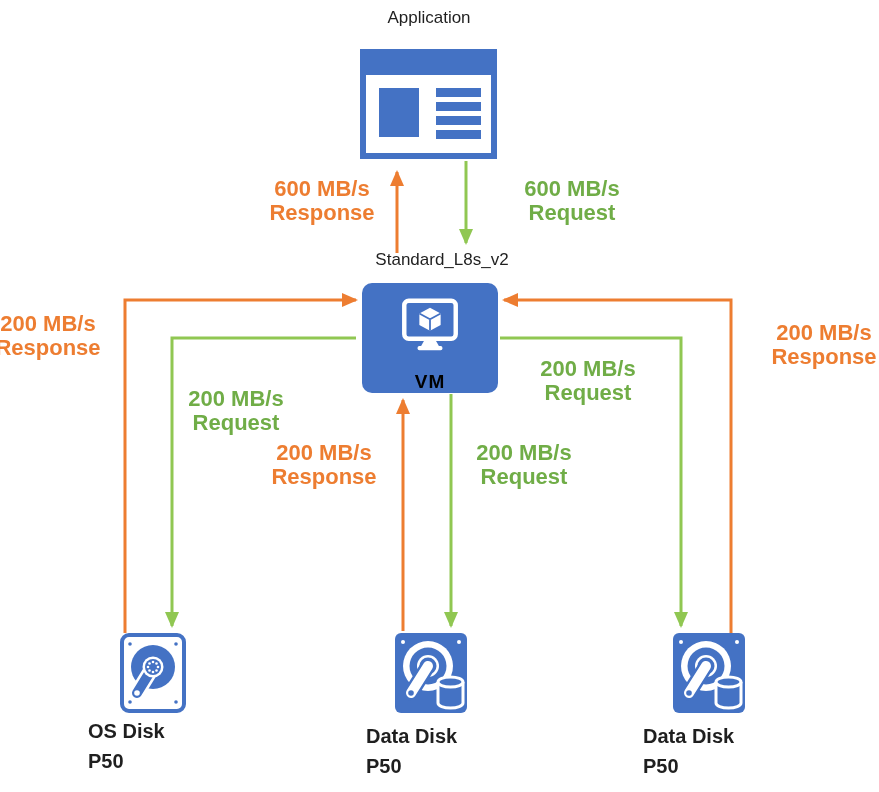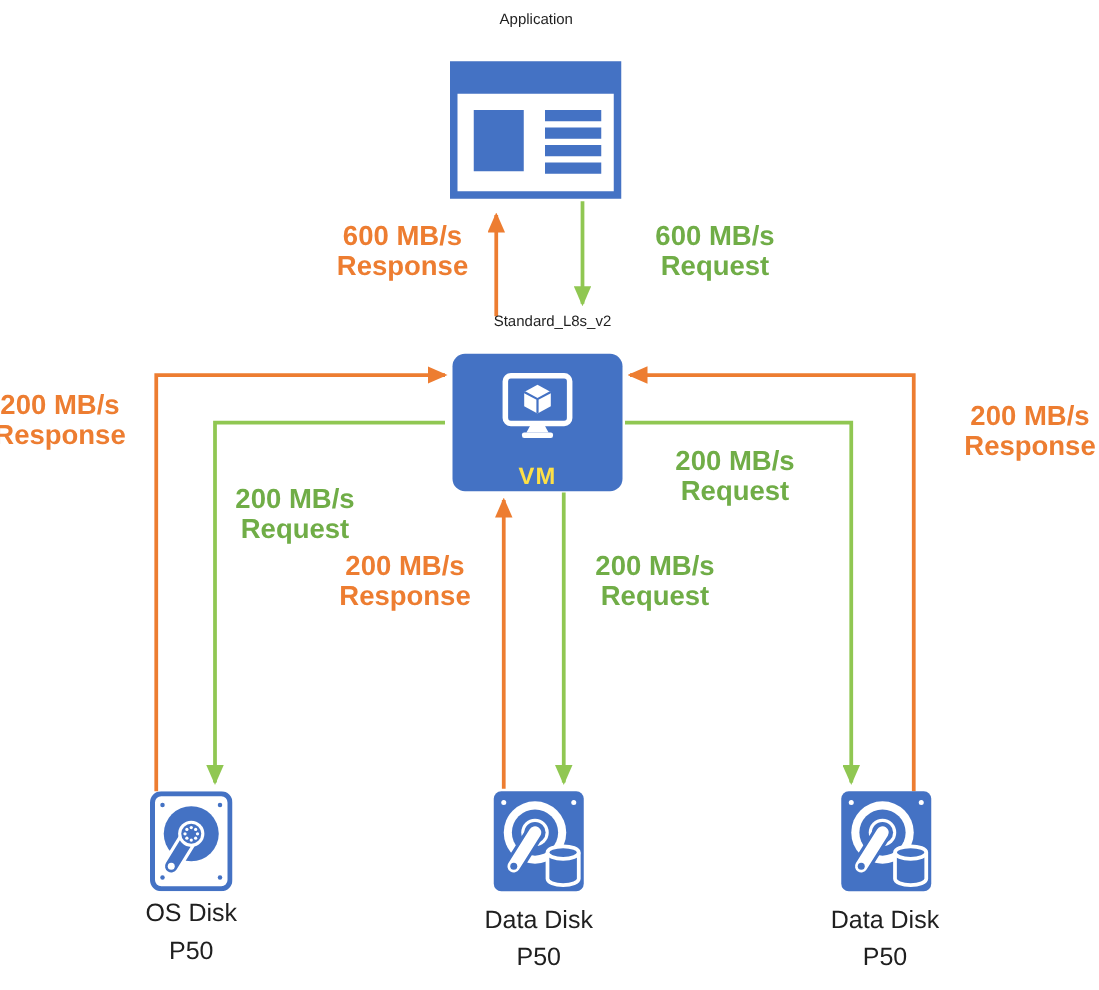--- a/index.html
+++ b/index.html
@@ -3,46 +3,46 @@
 <meta charset="utf-8">
 <style>
   html,body{margin:0;padding:0;background:#fff;}
   .stage{
     position:relative;width:879px;height:792px;background:#fff;overflow:hidden;
     font-family:"Liberation Sans",sans-serif;color:#222;
   }
   svg.arrow-layer{position:absolute;left:0;top:0;width:879px;height:792px;pointer-events:none;}
 
   
-  .node-title{position:absolute;text-align:center;font-size:12px;color:#1f1f1f;}
+  .node-title{position:absolute;text-align:center;font-size:17px;color:#1f1f1f;}
   .app-title{left:329px;top:8px;width:200px;}
   .vm-title{left:322px;top:250px;width:240px;}
 
   
   .app-icon{position:absolute;left:360px;top:49px;width:137px;height:110px;background:#4472C4;}
   .app-inner{position:absolute;left:6px;right:6px;top:26px;bottom:6px;background:#fff;}
   .app-square{position:absolute;left:13px;top:13px;width:40px;height:49px;background:#4472C4;}
   .app-lines{position:absolute;left:70px;top:13px;width:45px;}
   .app-lines i{display:block;height:9px;margin-bottom:5px;background:#4472C4;}
 
   
   .vm-box{
     position:absolute;left:362px;top:283px;width:136px;height:110px;
     background:#4472C4;border-radius:10px;
     display:flex;flex-direction:column;align-items:center;
   }
   .vm-box svg{margin-top:15px;}
-  .vm-label{color:#fde047;font-weight:bold;font-size:19px;letter-spacing:1px;margin-top:18px;}
+  .vm-label{color:#000000;font-weight:bold;font-size:19px;letter-spacing:1px;margin-top:18px;}
 
   
   .disk{position:absolute;}
   .disk-os{left:120px;top:633px;}
   .disk-d1{left:394px;top:632px;}
   .disk-d2{left:672px;top:632px;}
-  .disk-label{position:absolute;width:130px;text-align:center;font-size:20px;line-height:30px;color:#1f1f1f;}
+  .disk-label{position:absolute;width:130px;text-align:left;font-size:20px;line-height:30px;color:#1f1f1f;font-weight:bold;}
   .disk-label-os{left:88px;top:716px;}
   .disk-label-d1{left:366px;top:721px;}
   .disk-label-d2{left:643px;top:721px;}
 
   
   .flow-label{position:absolute;width:120px;text-align:center;font-size:22px;line-height:24px;font-weight:bold;}
   .flow-label span{display:block;}
   .lbl-orange{color:#ED7D31;}
   .lbl-green{color:#70AD47;}
   .fl-app-response{left:262px;top:177px;}

